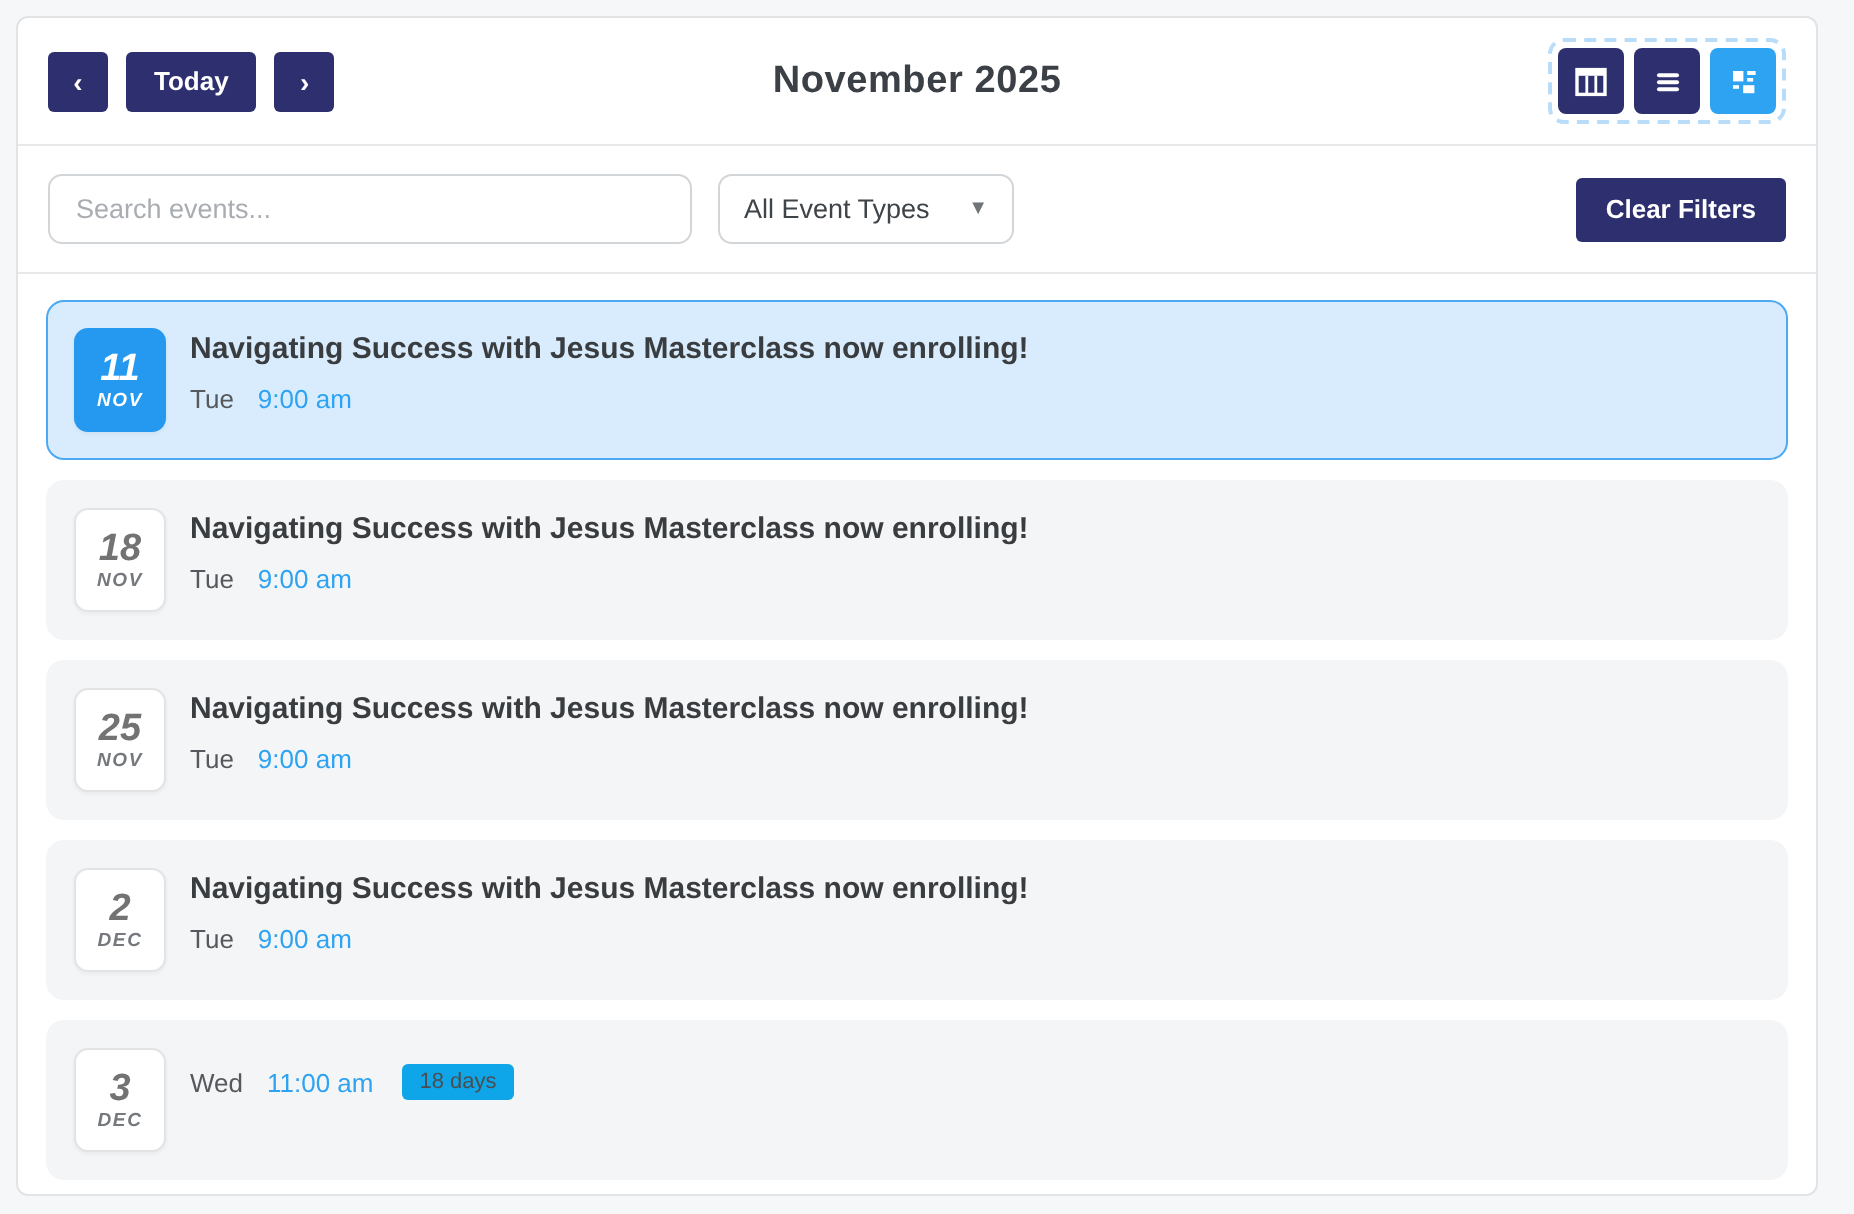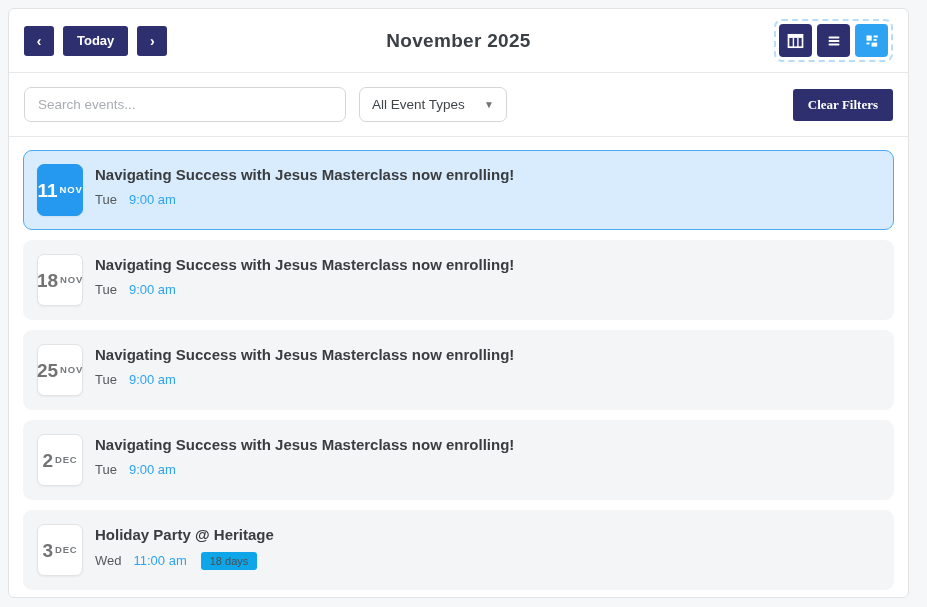--- a/index.html
+++ b/index.html
@@ -115,21 +115,21 @@
   }
   .type-select .caret { font-size: 10px; color: #6f7478; }
   .clear-btn {
     margin-left: auto;
     height: 32px;
     padding: 0 15px;
     background: #2d2f6e;
     color: #ffffff;
     border: none;
     border-radius: 3px;
-    font-family: Liberation Serif, serif;
+    font-family: Liberation Sans, sans-serif;
     font-size: 13px;
     font-weight: 700;
     cursor: pointer;
   }
 
   
   .event-list {
     padding: 13px 14px 10px 14px;
     display: flex;
     flex-direction: column;
@@ -150,24 +150,25 @@
     border-color: #4da9f2;
   }
   .date-box {
     width: 46px; height: 52px;
     flex: 0 0 46px;
     background: #ffffff;
     border: 1px solid #e1e3e5;
     border-radius: 7px;
     box-shadow: 0 1px 2px rgba(0,0,0,0.05);
     display: flex;
-    flex-direction: row;
+    flex-direction: column;
     align-items: center;
     justify-content: center;
     gap: 2px;
+    font-style: italic;
   }
   .event-card.highlighted .date-box {
     background: #2499ef;
     border-color: #2499ef;
   }
   .date-box .day {
     font-size: 19px;
     font-weight: 700;
     color: #737373;
     line-height: 1;
@@ -324,21 +325,20 @@
         </div>
       </div>
     </article>
 
     <article class="event-card">
       <div class="date-box">
         <span class="day">3</span>
         <span class="mon">DEC</span>
       </div>
       <div class="event-info">
-        <h2 class="event-title">Holiday Party @ Heritage</h2>
         <div class="event-meta">
           <span class="wday">Wed</span>
           <a class="time">11:00 am</a>
           <span class="badge">18 days</span>
         </div>
       </div>
     </article>
 
   </main>
 </div>

